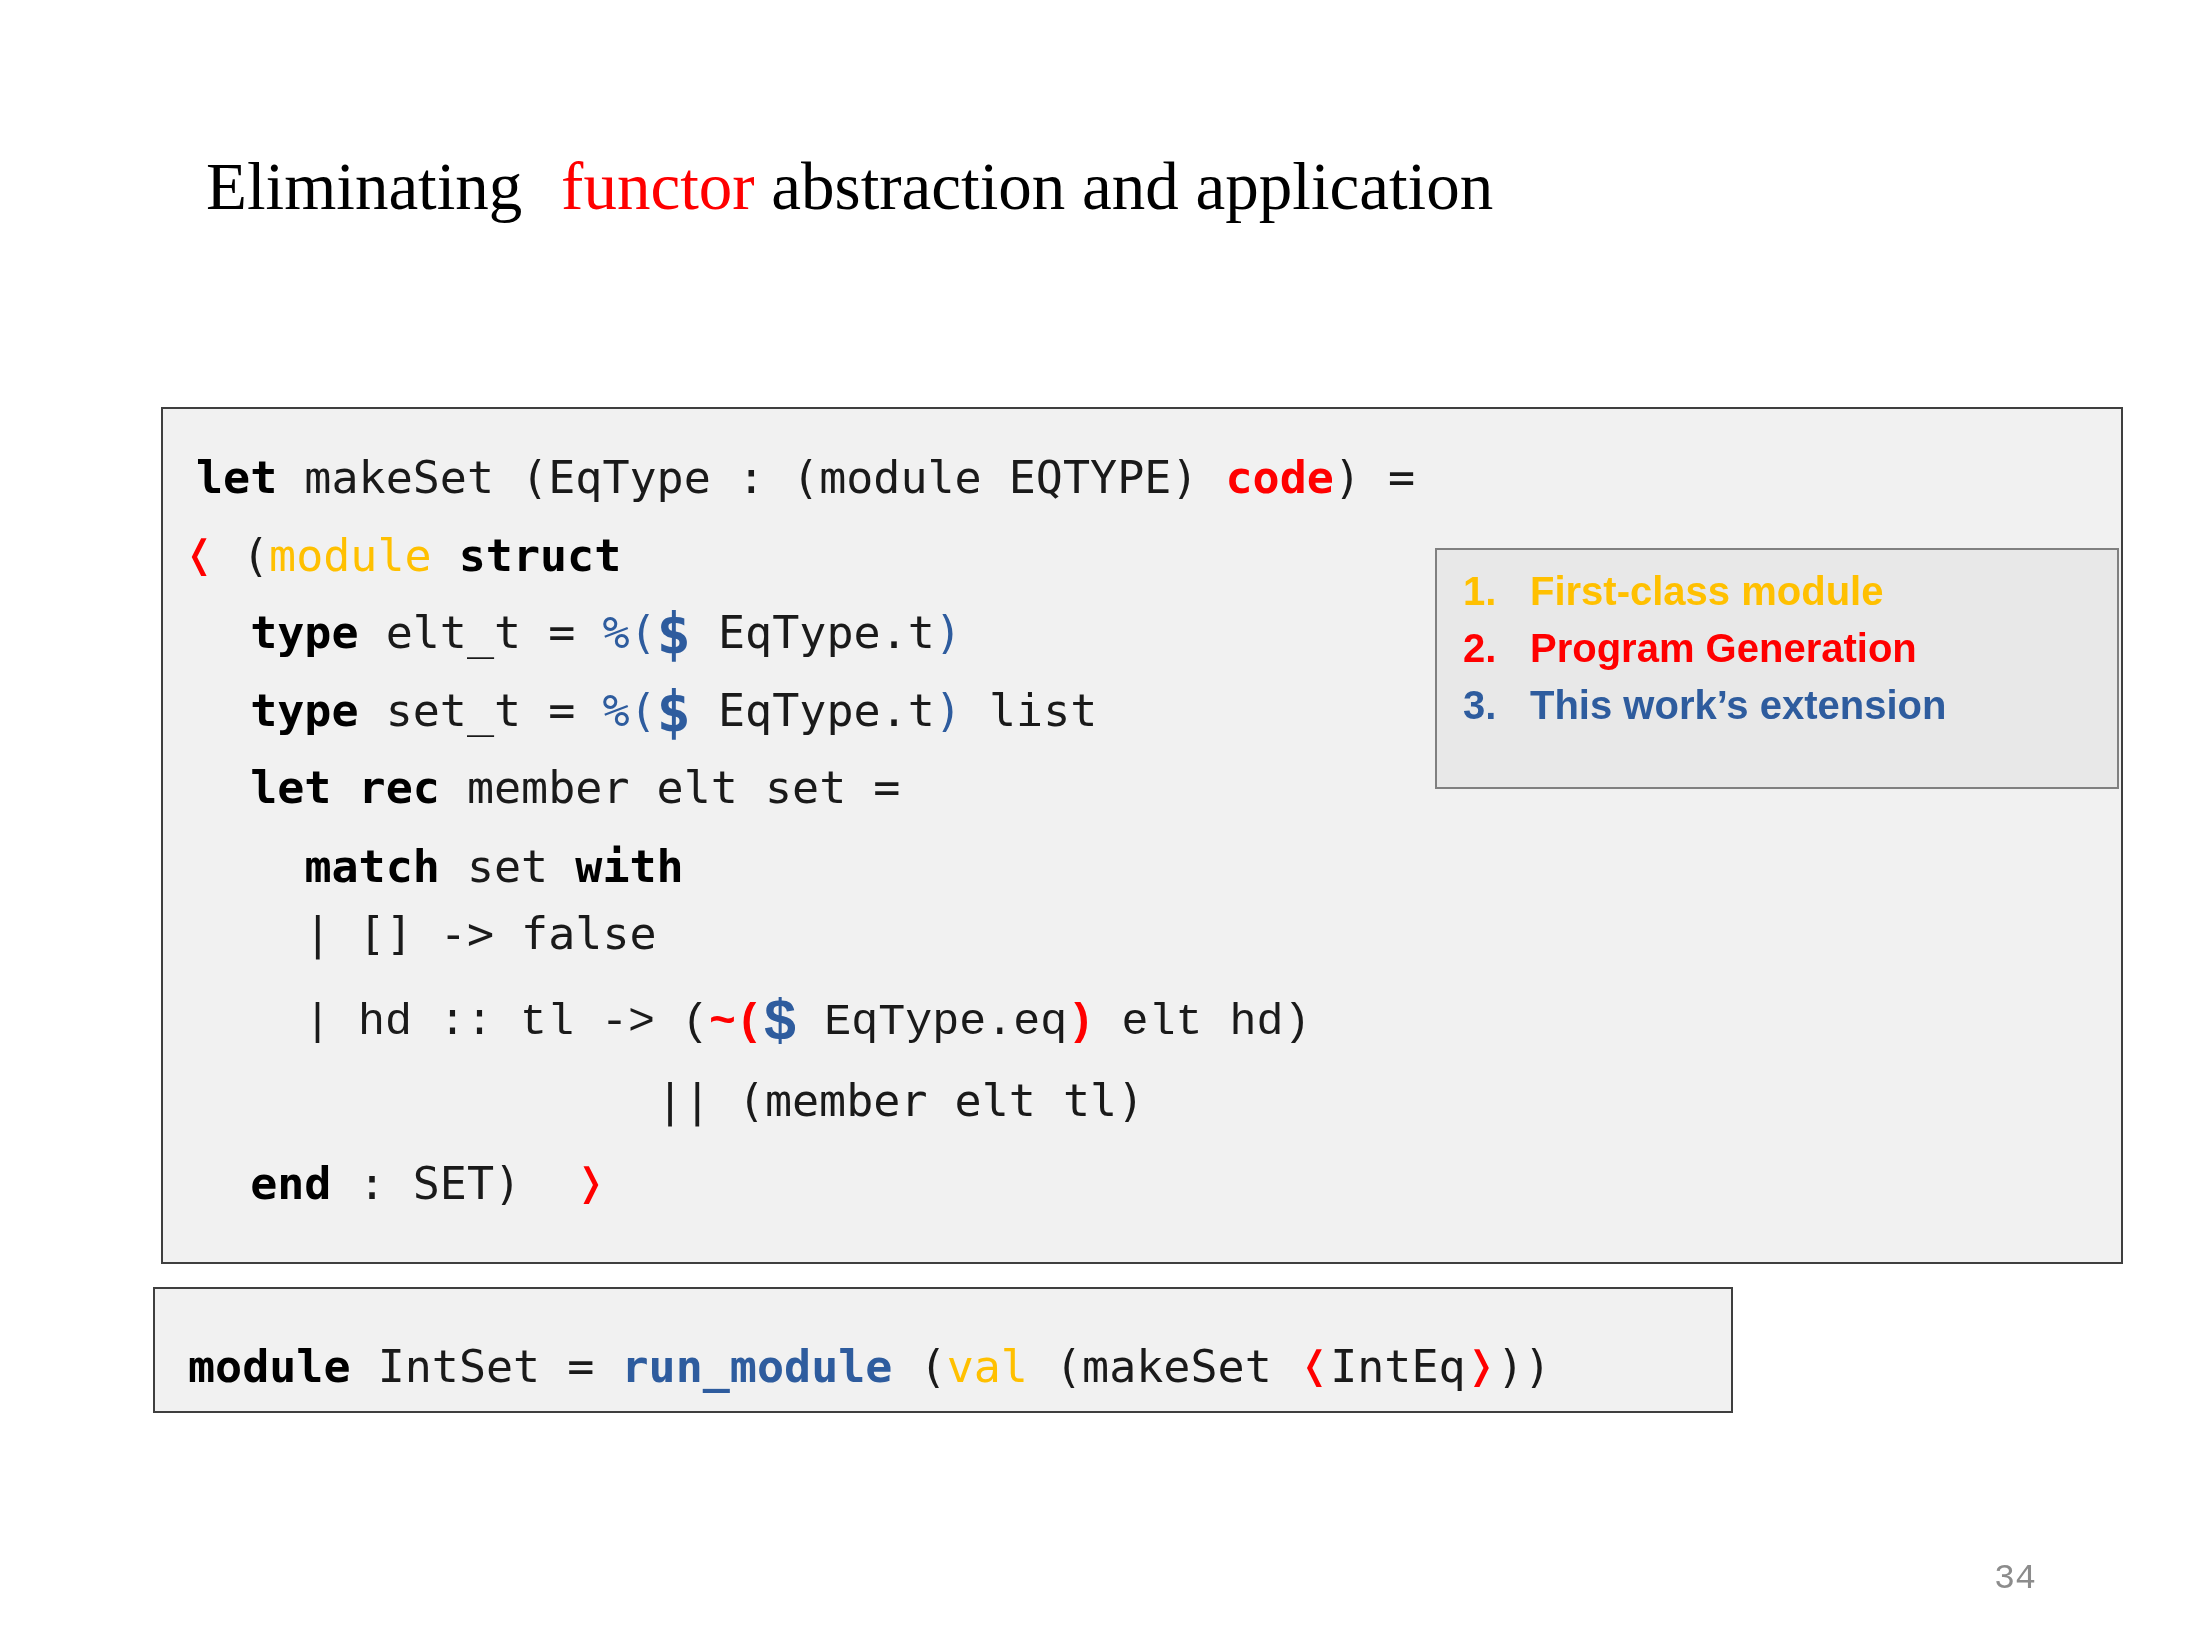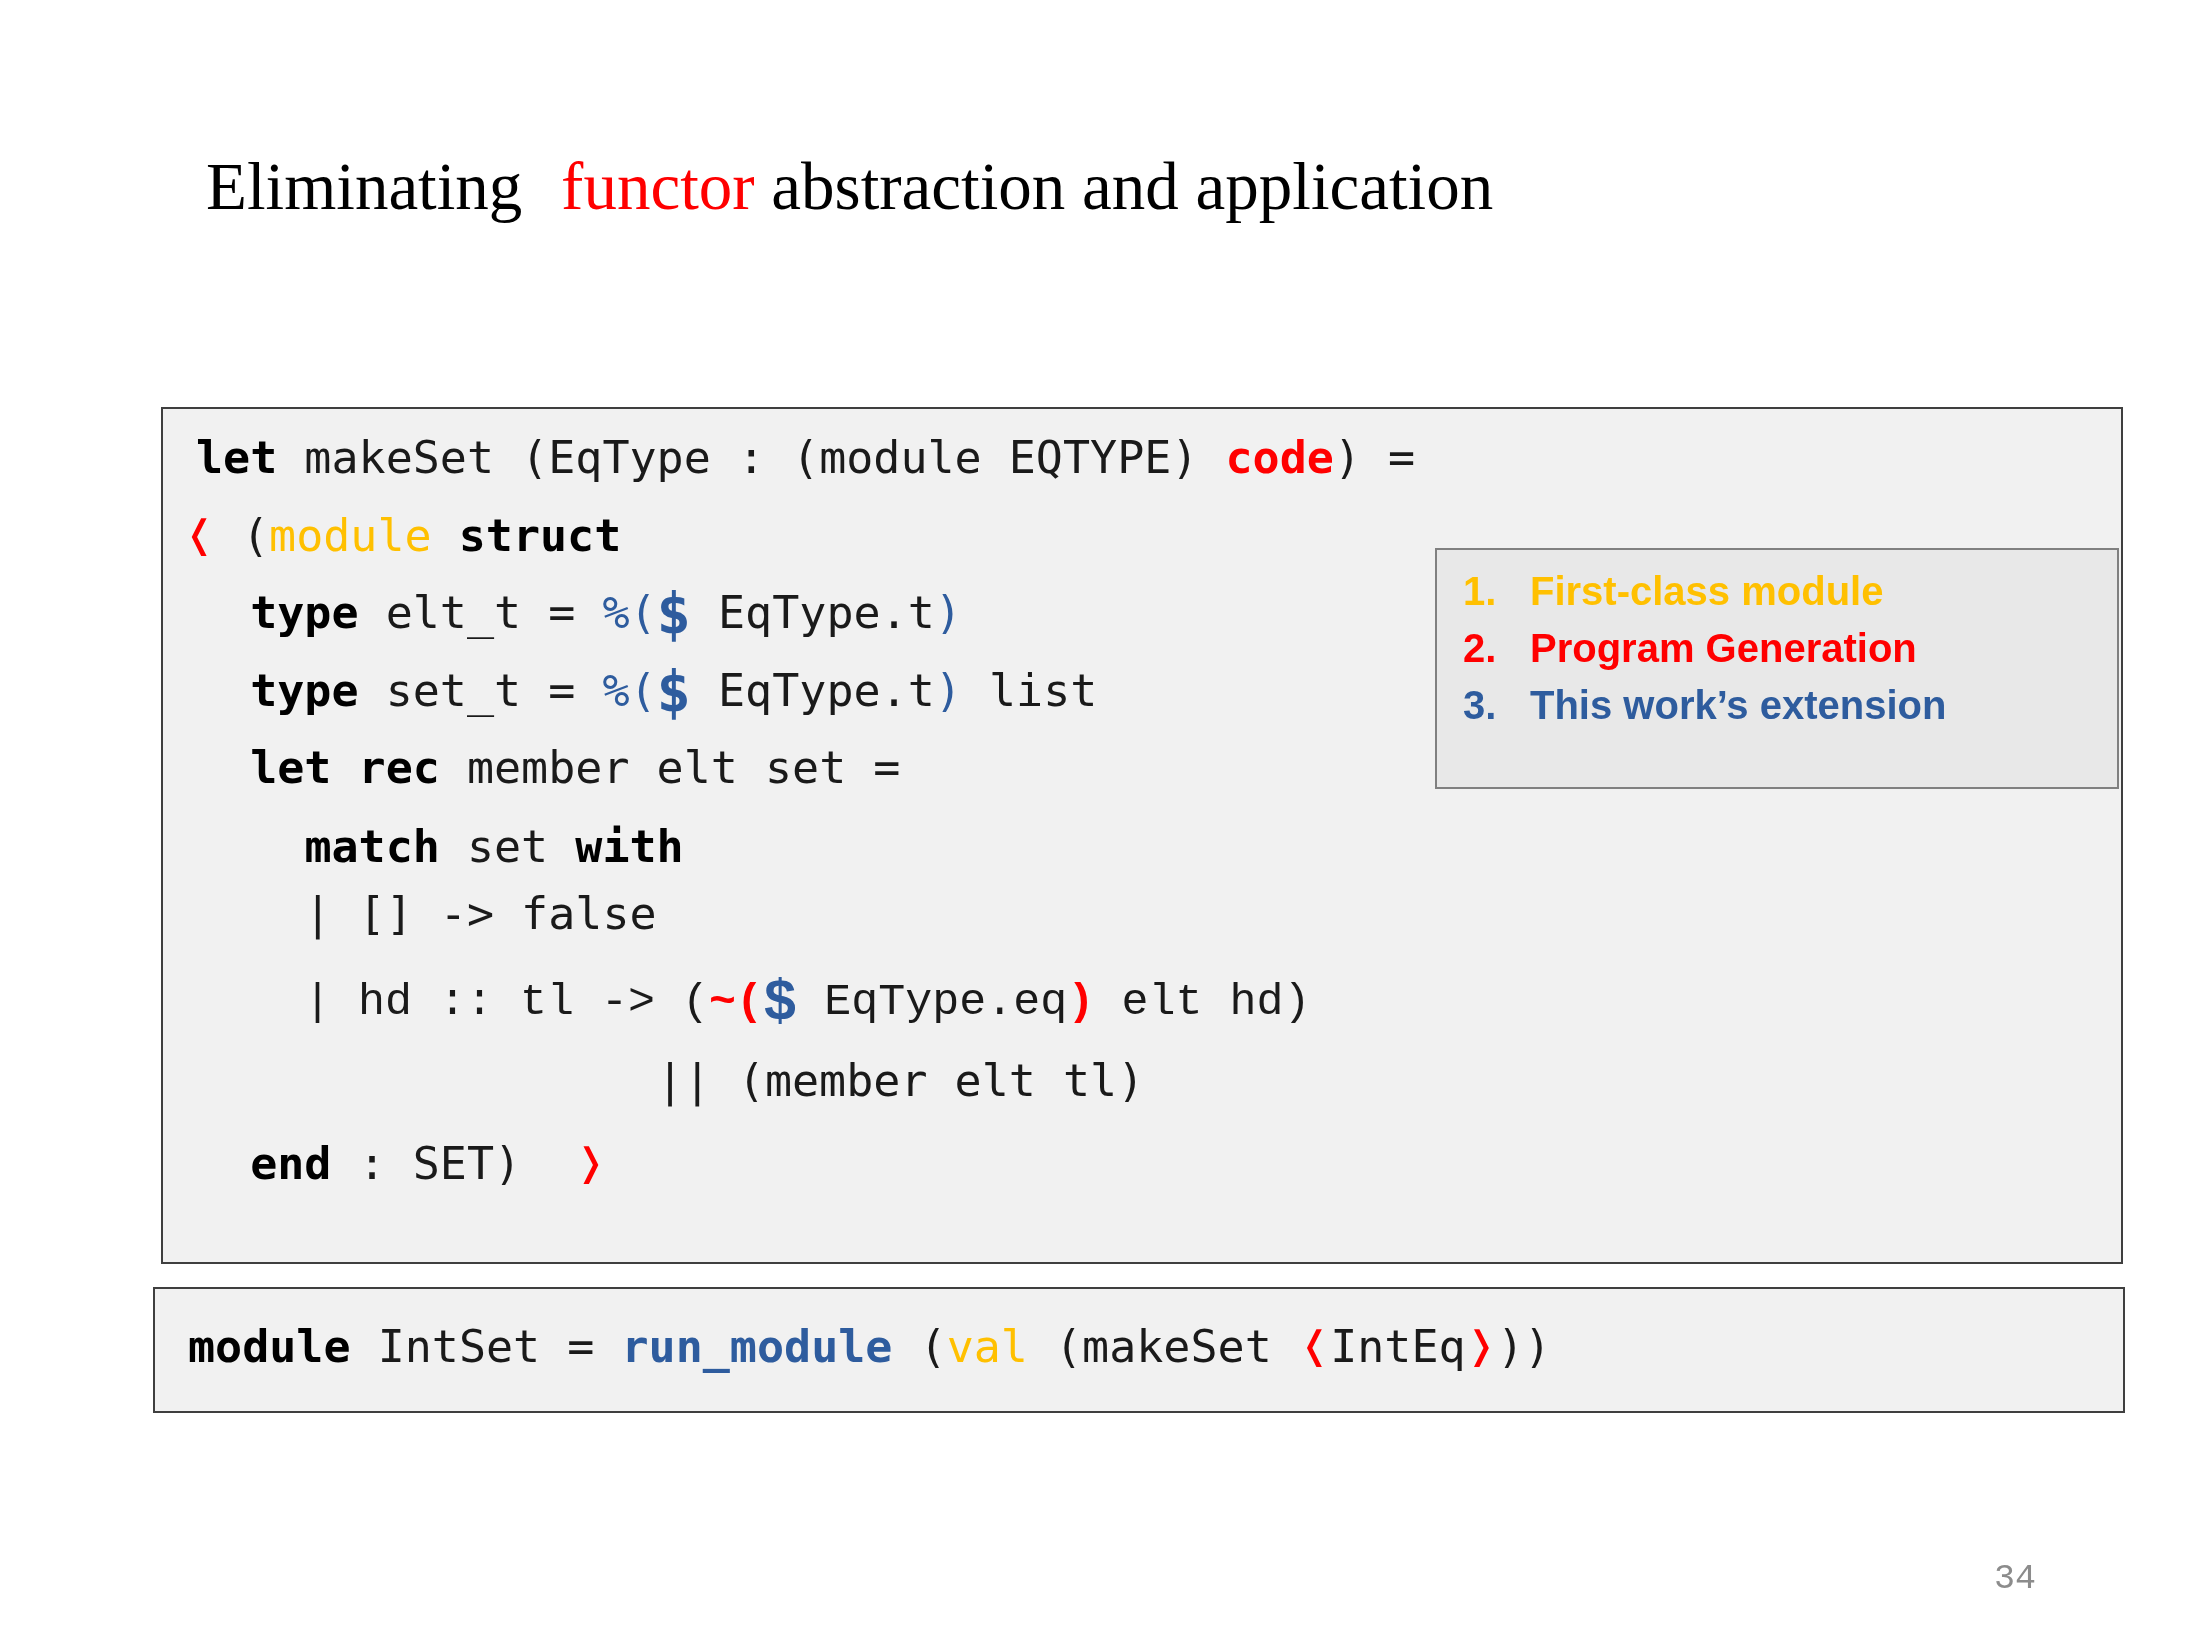--- a/index.html
+++ b/index.html
@@ -38,40 +38,41 @@
     height: 857px;
     background: #F1F1F1;
     border: 2.6px solid #3F3F3F;
     box-sizing: border-box;
   }
 
   #code-box-bottom {
     position: absolute;
     left: 153px;
     top: 1287px;
-    width: 1972px;
+    width: 1580px;
     height: 126px;
     background: #F1F1F1;
     border: 2.6px solid #3F3F3F;
     box-sizing: border-box;
   }
 
   .code {
     font-family: "DejaVu Sans Mono", "Liberation Mono", monospace;
     font-size: 45px;
     color: #1A1A1A;
     white-space: pre;
   }
 
   
   .cline {
     position: absolute;
     left: 0;
     width: 100%;
     white-space: pre;
+    margin-top: 20px;
   }
 
   .kw       { font-weight: bold; color: #000000; }
   .red      { color: #FF0000; margin-left: 22px; }
   .red-b    { color: #FF0000; font-weight: bold; }
   .gold     { color: #FFC000; }
   .blue     { color: #2E5C9E; }
   .blue-b   { color: #2E5C9E; font-weight: bold; }
   .dollar   { color: #2E5C9E; font-weight: bold; font-size: 57px;
               line-height: 0; position: relative; top: 5.2px; }

